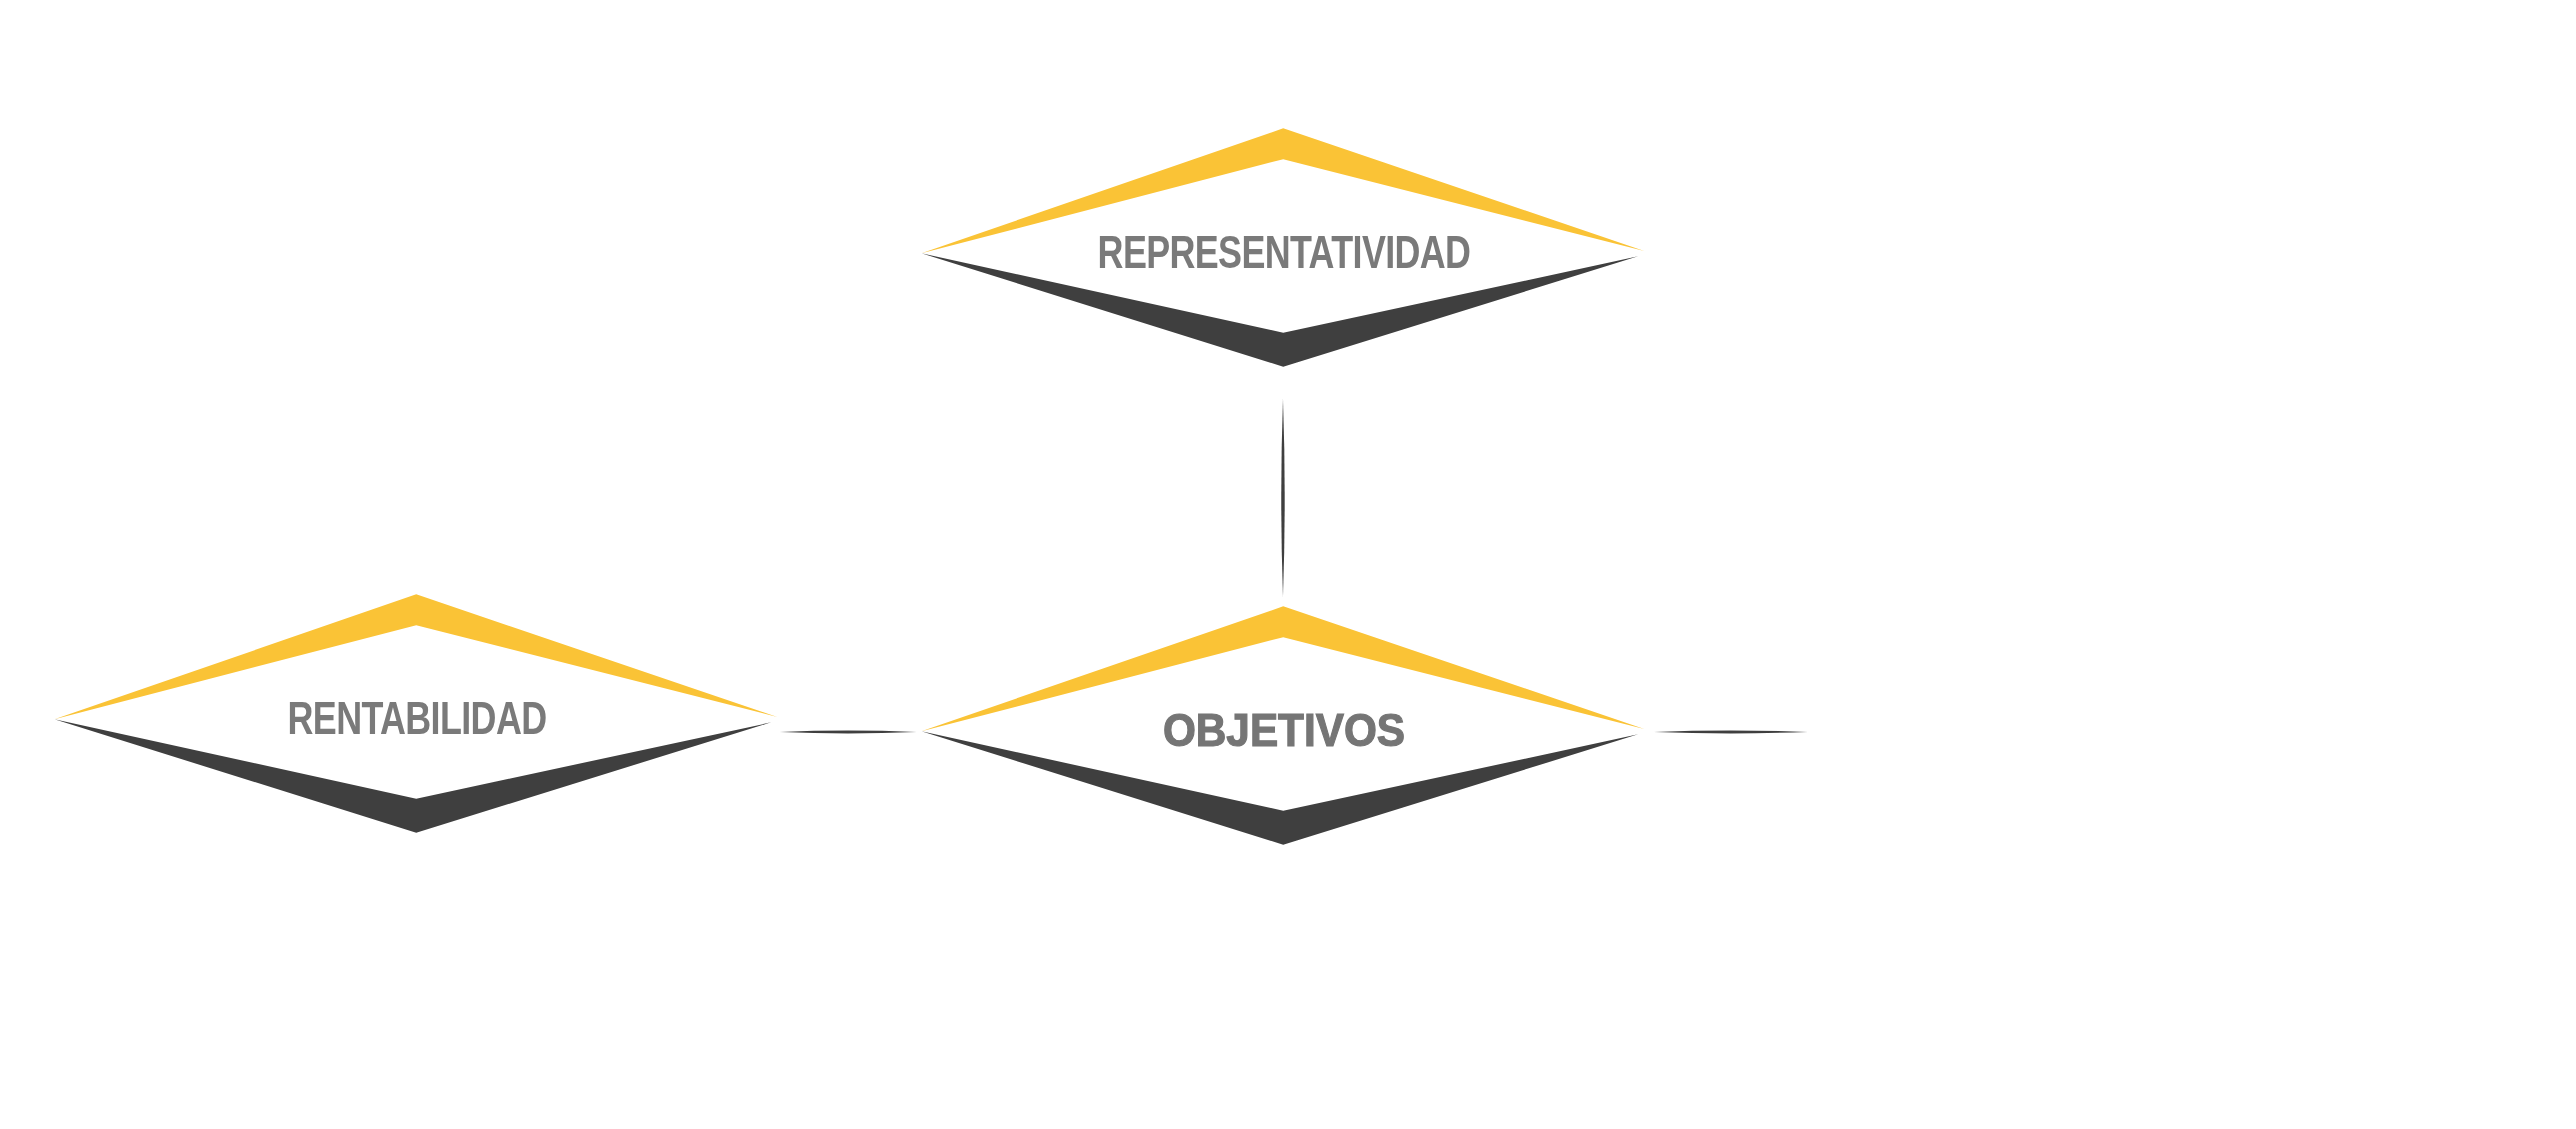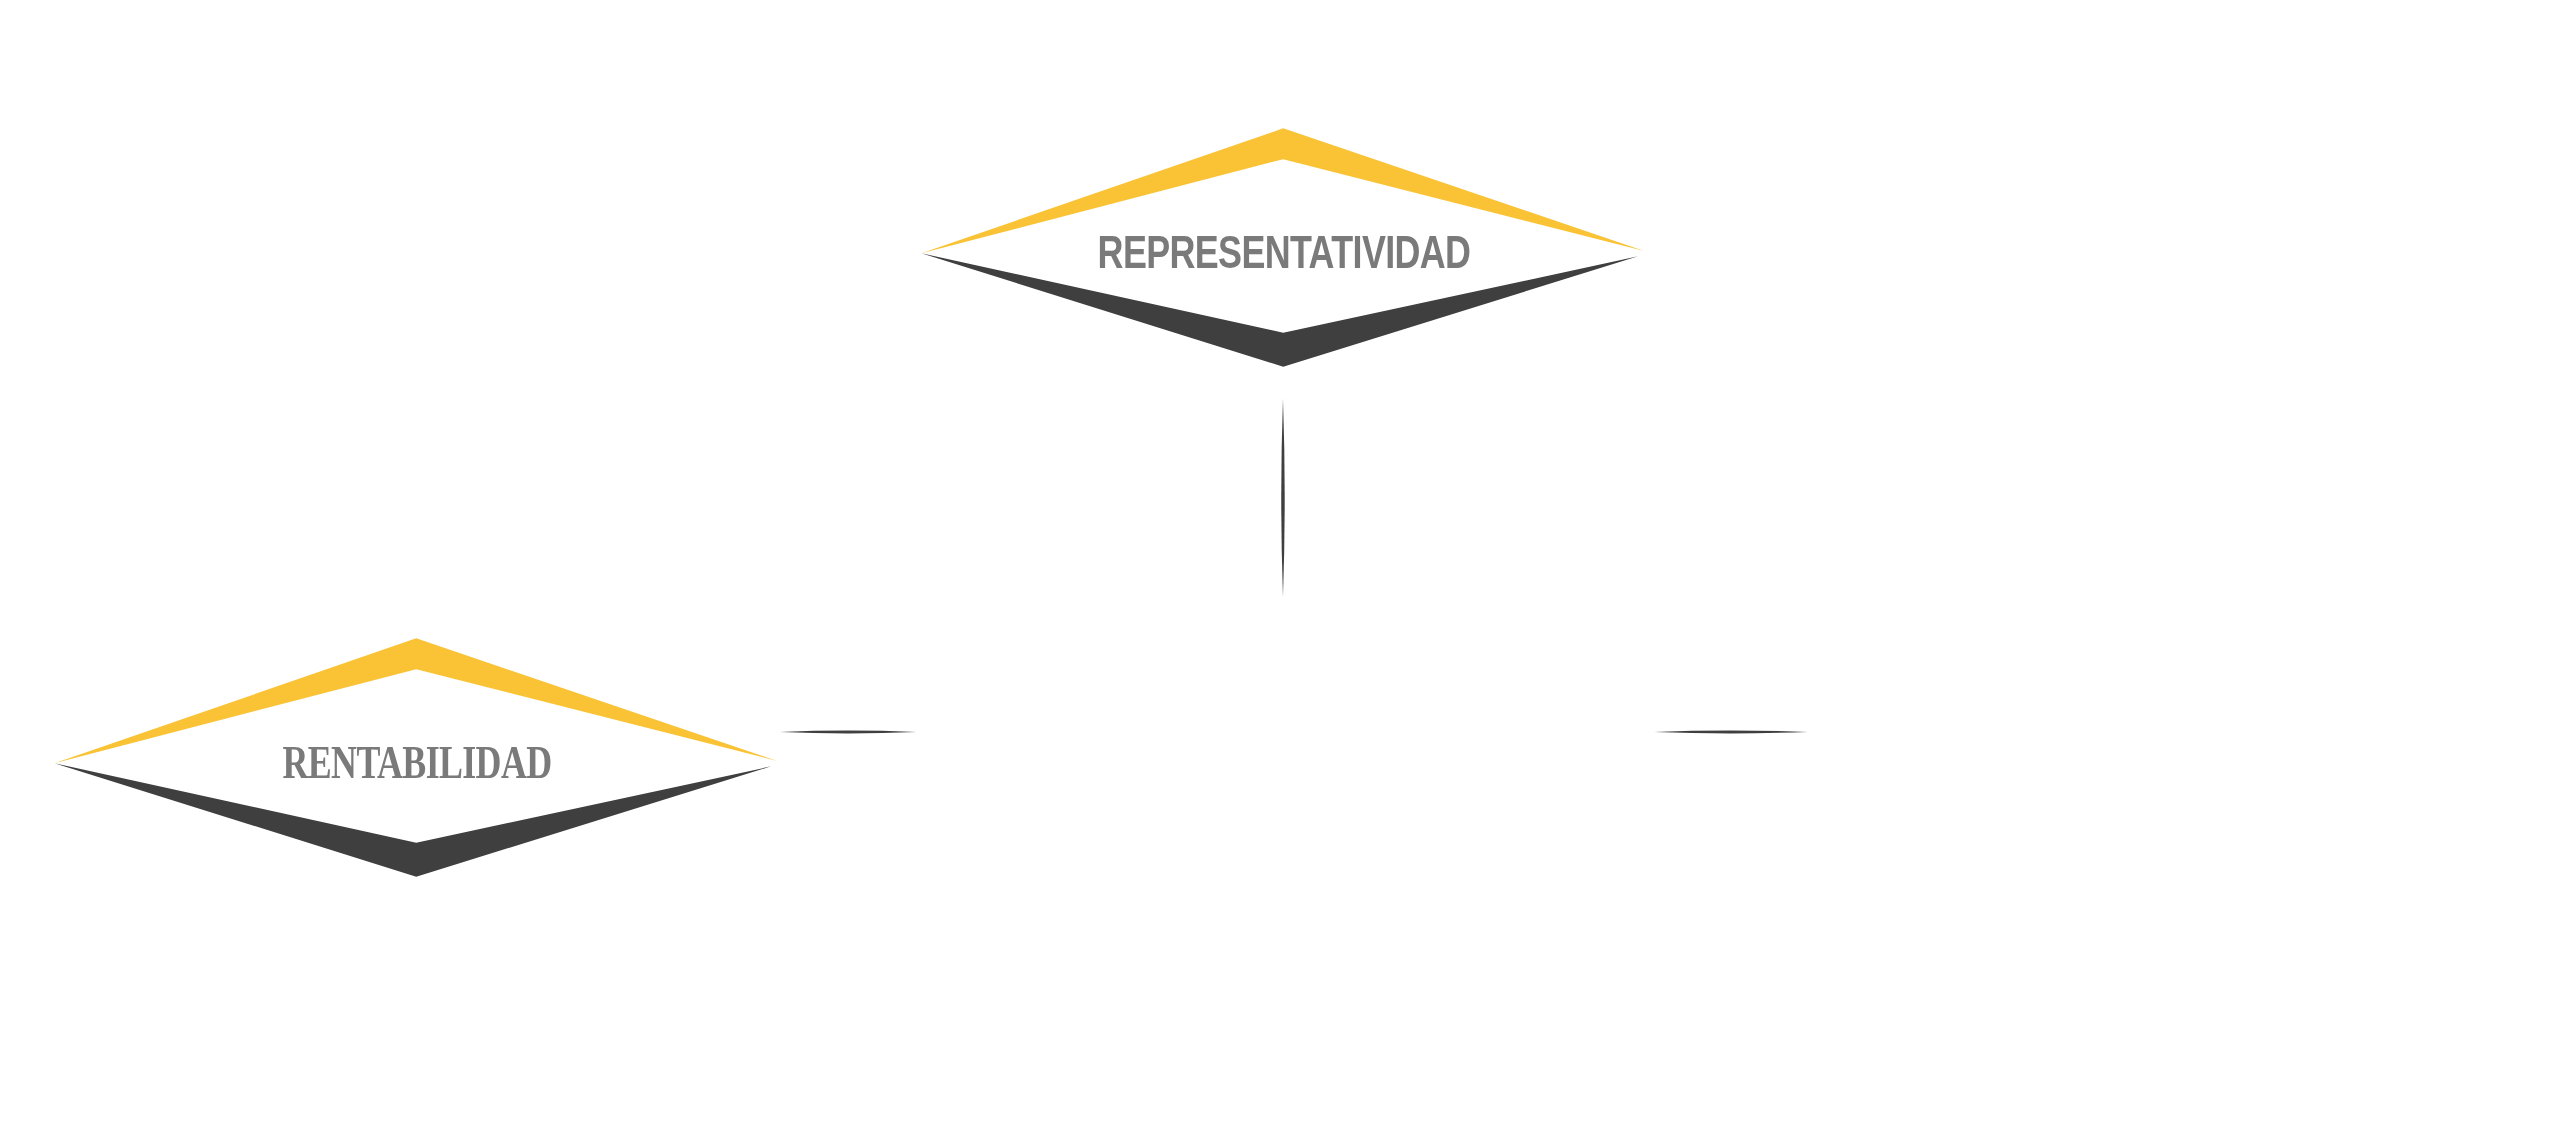--- a/index.html
+++ b/index.html
@@ -69,22 +69,29 @@
   </svg>
 
   <div class="node" style="left:920px; top:126px;">
     <svg class="diamond" viewBox="0 0 942 315" aria-hidden="true">
       <polygon points="1,165 470,3 938,162 470,43" fill="#FAC336"></polygon>
       <polygon points="1,165 470,312 930,169 470,268" fill="#3F3F3F"></polygon>
     </svg>
     <div class="label">REPRESENTATIVIDAD</div>
   </div>
 
+  <div class="node" style="left:920px; top:604px;">
+    <svg class="diamond" viewBox="0 0 942 315" aria-hidden="true">
+      <polygon points="1,165 470,3 938,162 470,43" fill="#FAC336"></polygon>
+      <polygon points="1,165 470,312 930,169 470,268" fill="#3F3F3F"></polygon>
+    </svg>
+    <div class="label center-label">OBJETIVOS</div>
+  </div>
 
-  <div class="node" style="left:53px; top:636px;font-family:Liberation Serif, serif;">
+  <div class="node" style="left:53px; top:592px;">
     <svg class="diamond" viewBox="0 0 942 315" aria-hidden="true">
       <polygon points="1,165 470,3 938,162 470,43" fill="#FAC336"></polygon>
       <polygon points="1,165 470,312 930,169 470,268" fill="#3F3F3F"></polygon>
     </svg>
     <div class="label">RENTABILIDAD</div>
   </div>
 
 
 </div>
 

